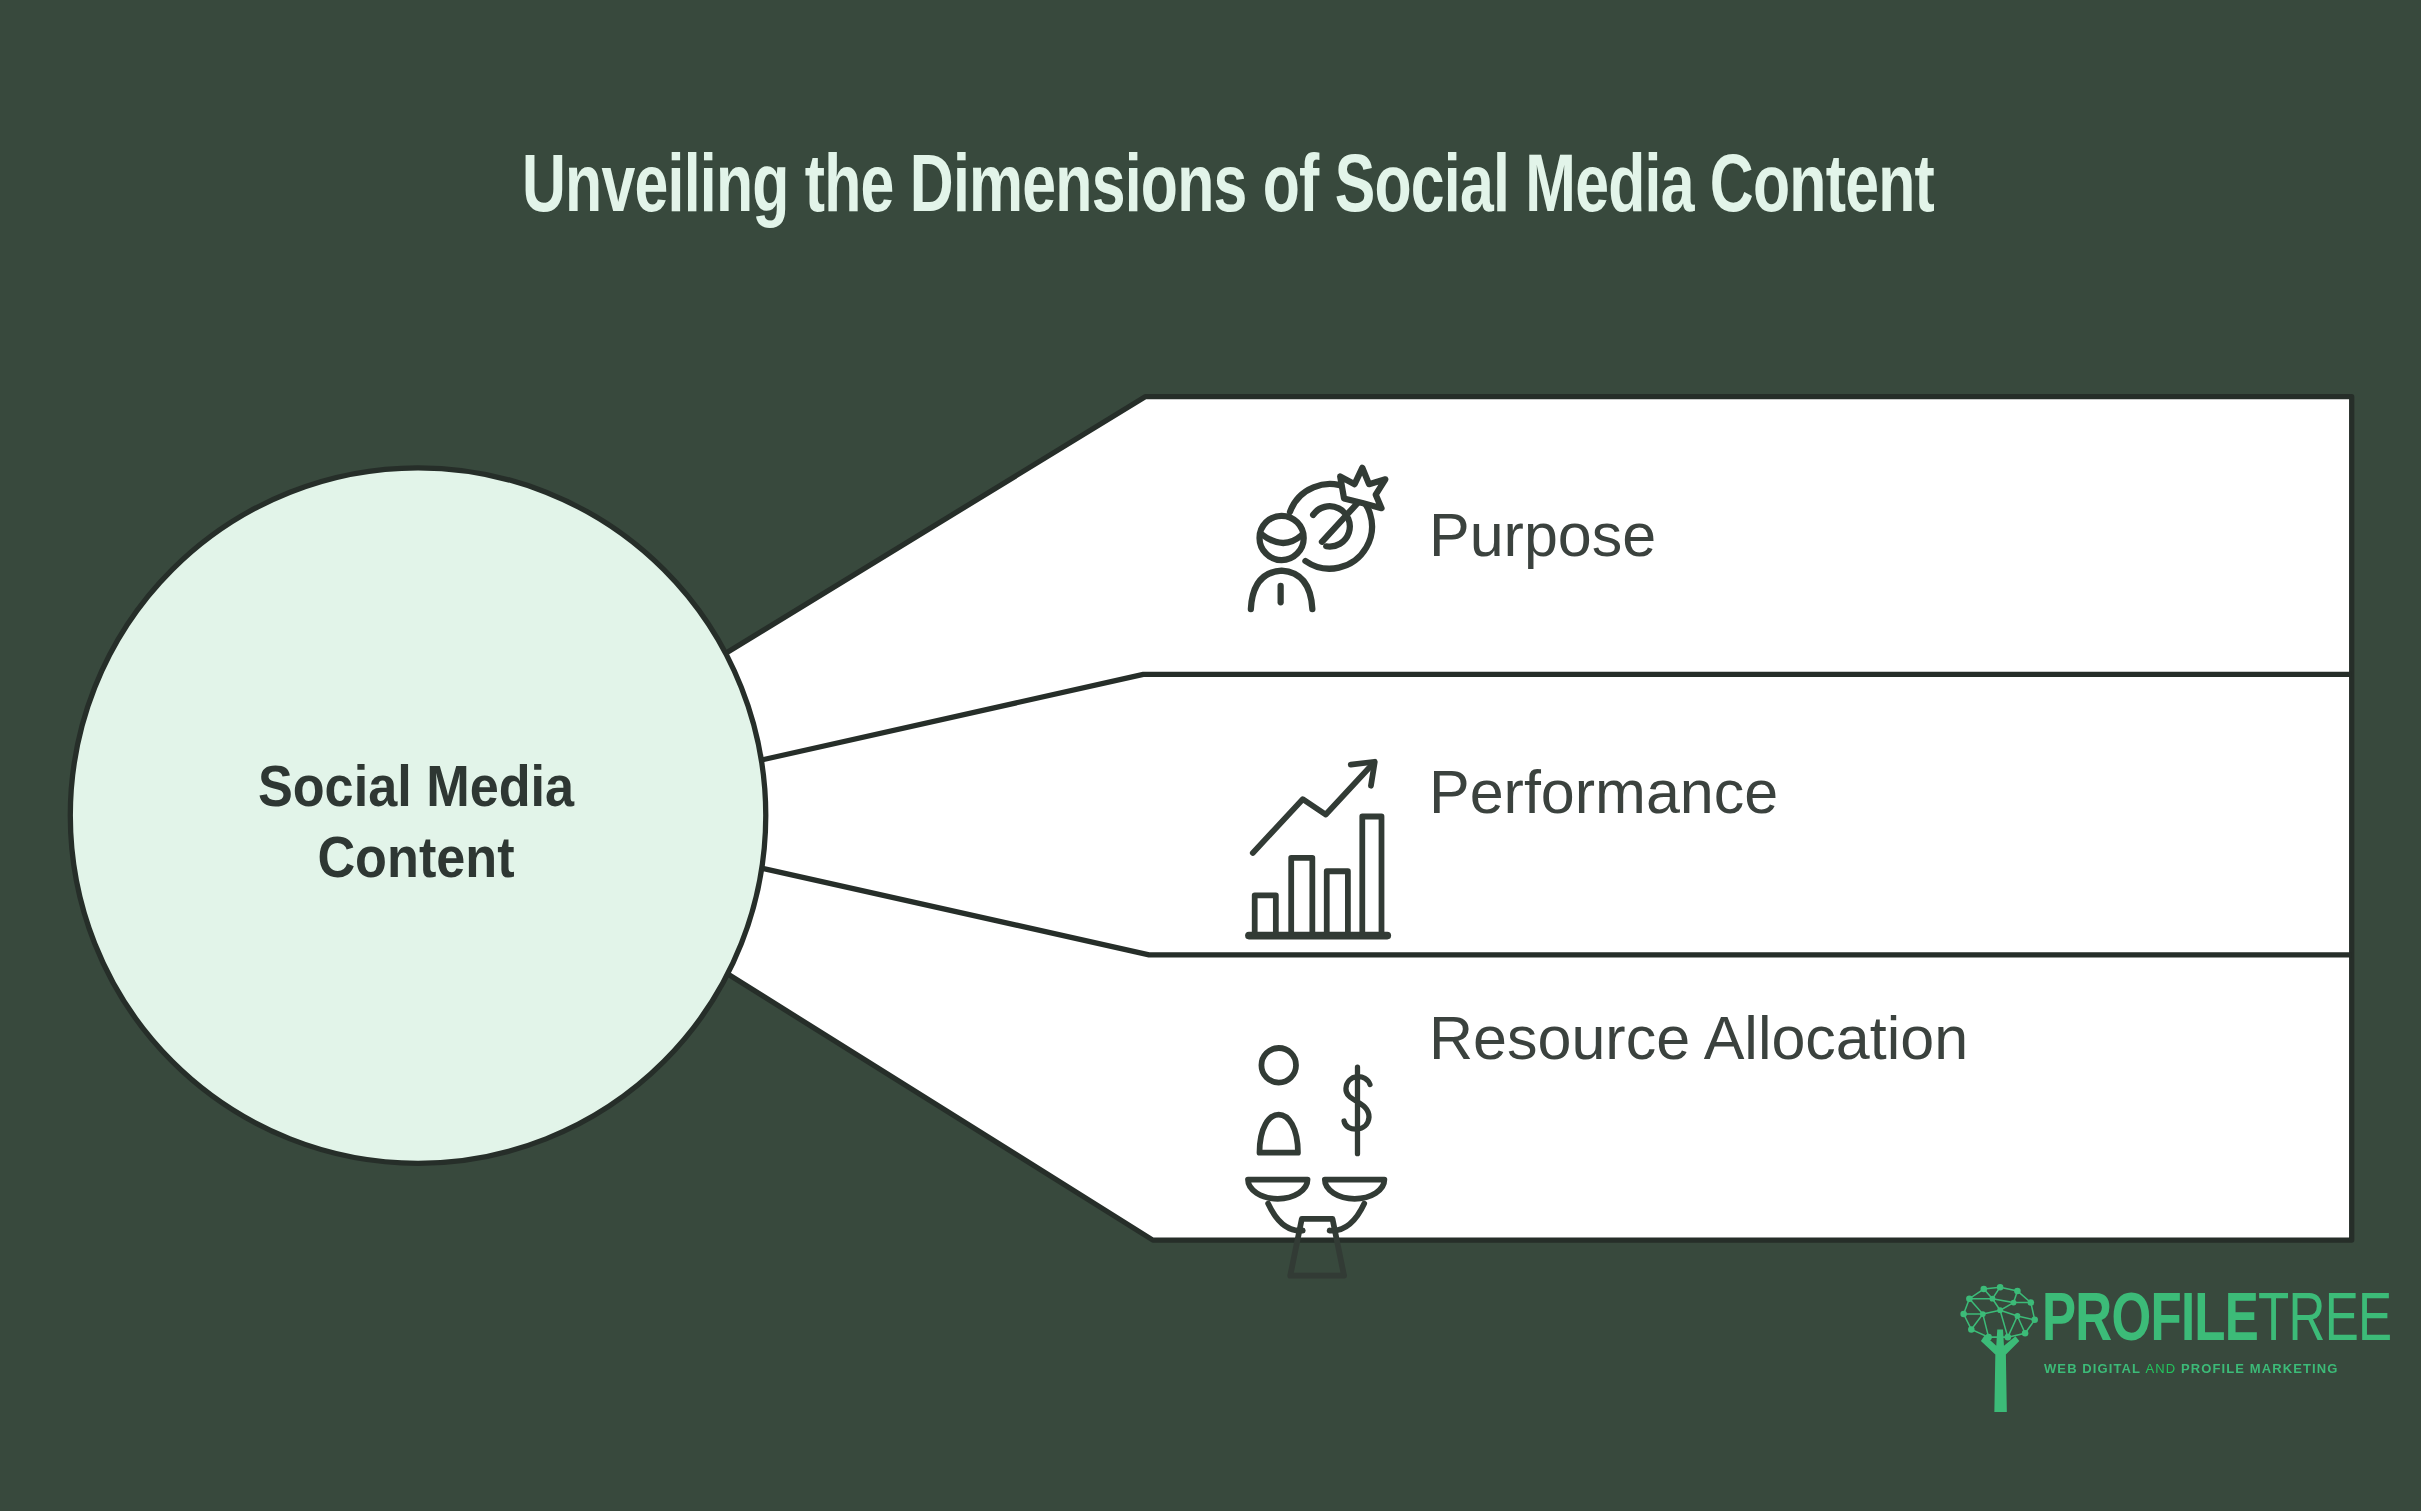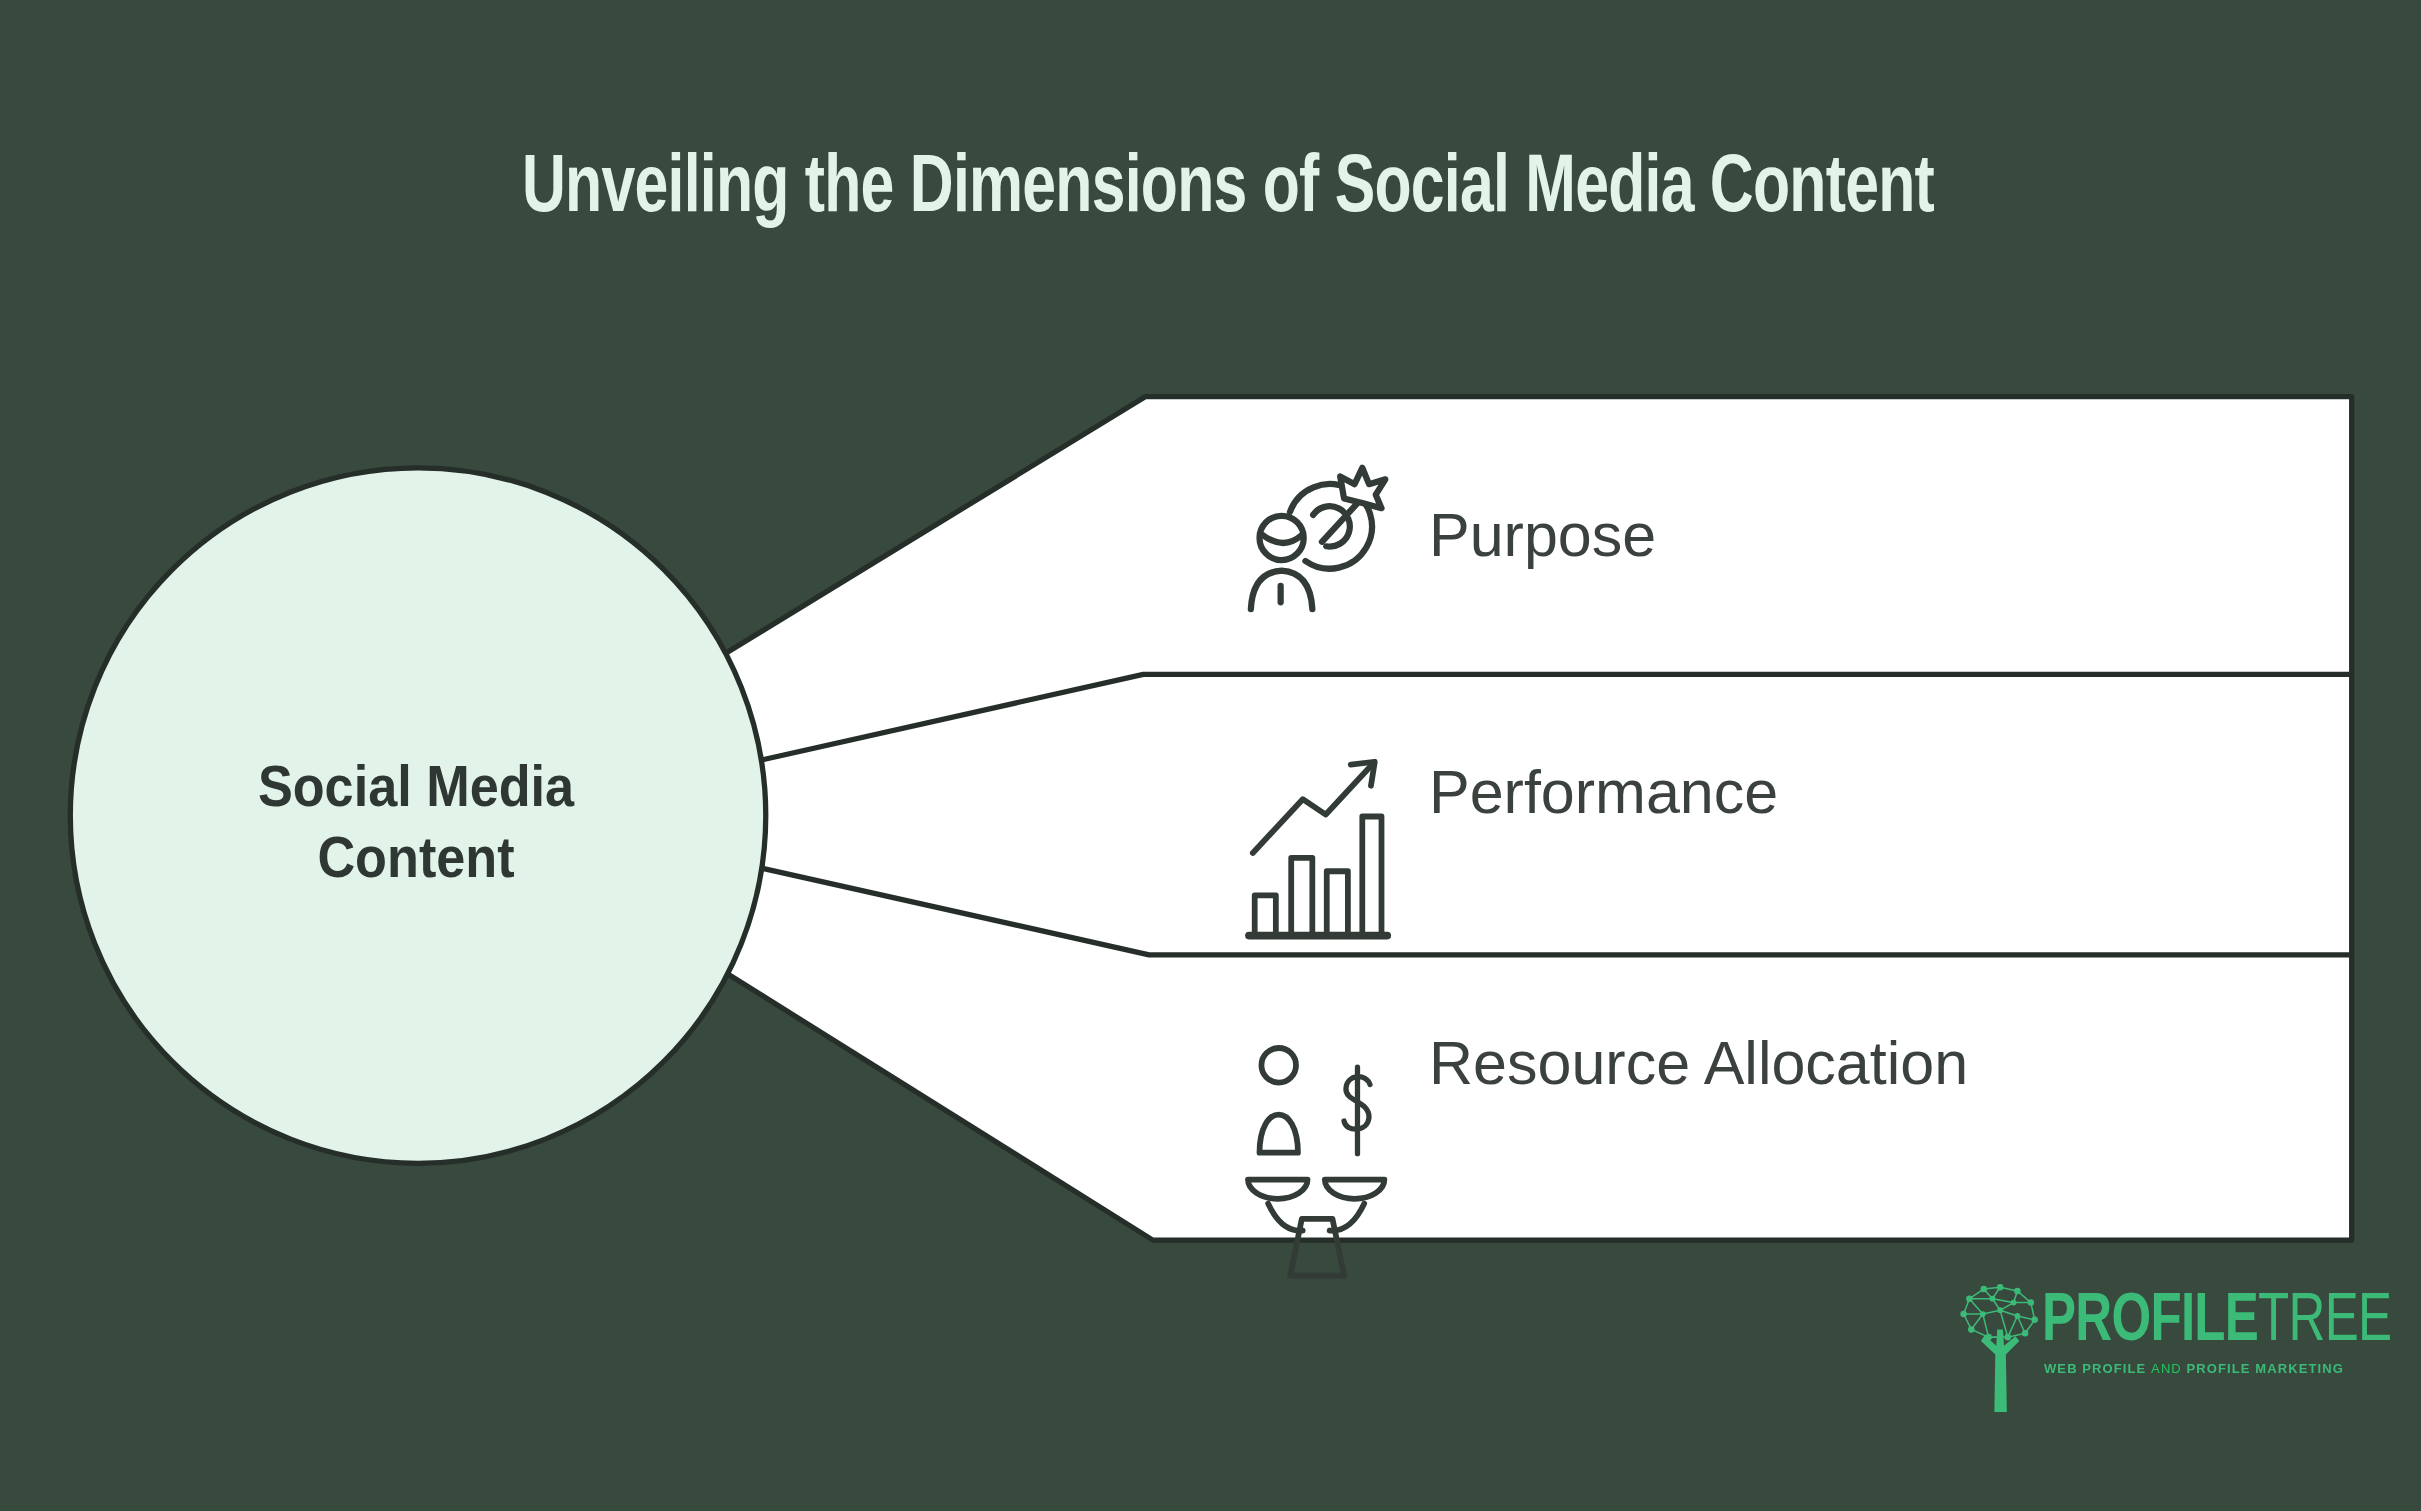--- a/index.html
+++ b/index.html
@@ -39,21 +39,21 @@
   .branch-label{
     position:absolute;
     left:1429px;
     transform:translateY(-50%);
     font-size:61px; font-weight:400;
     color:#3B423E;
     white-space:nowrap;
   }
   .branch-label.purpose{ top:535px;text-align:center; }
   .branch-label.performance{ top:792px; }
-  .branch-label.resource{ top:1063px; }
+  .branch-label.resource{ top:1038px; }
   .logo-wordmark{
     position:absolute;
     left:2042px; top:1288px;
     transform:scaleX(0.74);
     transform-origin:left top;
     font-size:69px; line-height:58px;
     white-space:nowrap;
     color:#3CBB78;
     letter-spacing:-1px;
   }
@@ -154,19 +154,19 @@
   </div>
 
   <div class="branch-label purpose">Purpose</div>
   <div class="branch-label performance">Performance</div>
   <div class="branch-label resource">Resource Allocation</div>
 
   <div class="logo-wordmark">
     <span class="primary">PROFILE</span><span class="secondary">TREE</span>
   </div>
   <div class="logo-tagline">
-    <span>WEB PROFILE</span>
+    <span>WEB DIGITAL</span>
     <span class="and">AND</span>
     <span>PROFILE MARKETING</span>
   </div>
 
 </div>
 
 
 </body></html>

